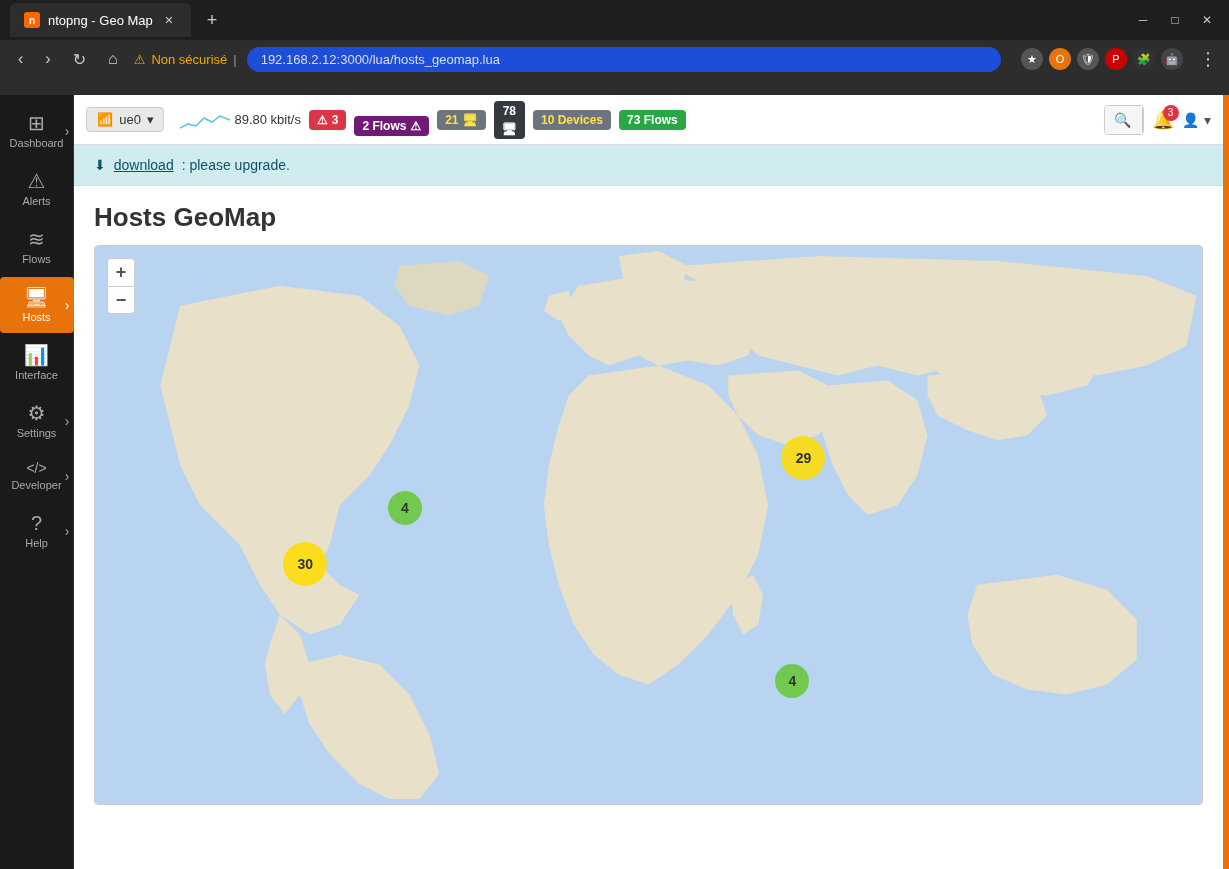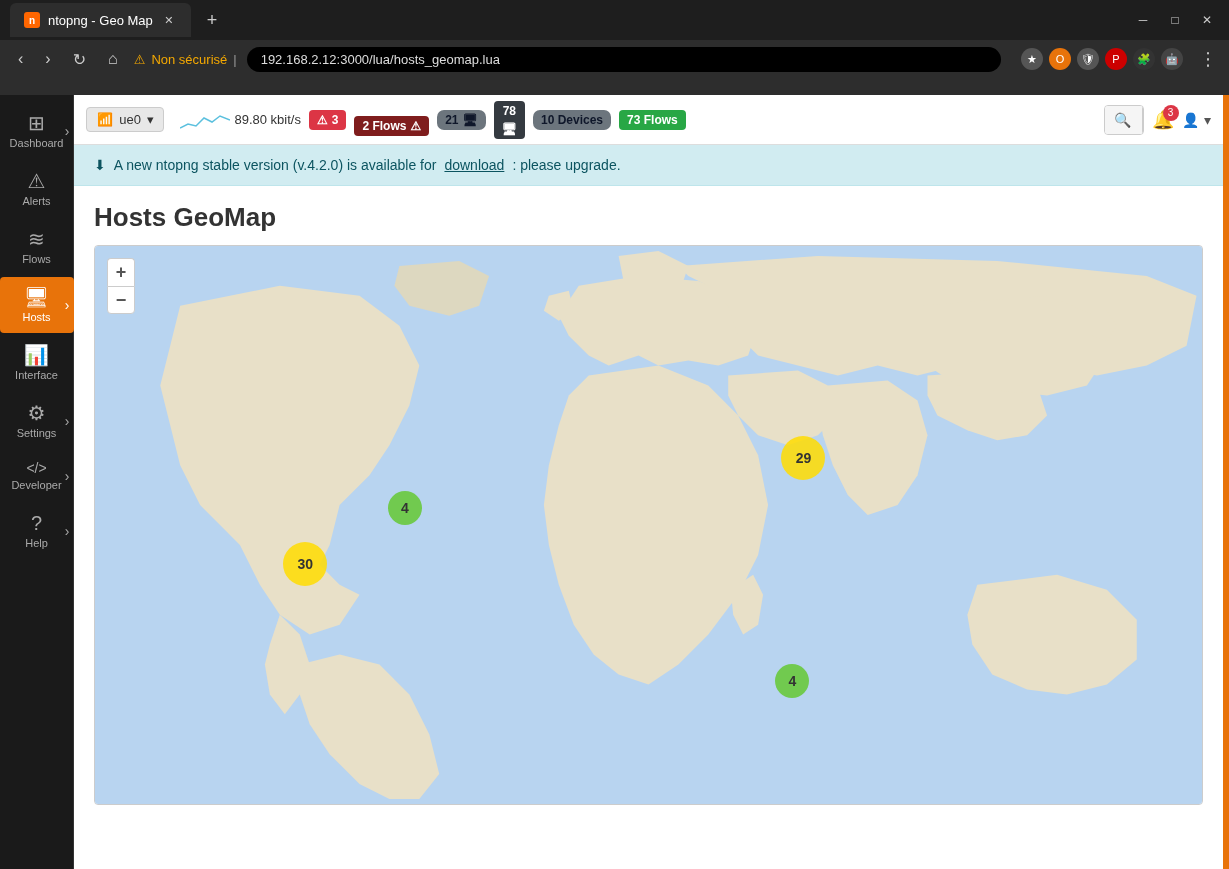--- a/index.html
+++ b/index.html
@@ -12,21 +12,21 @@
     .tab-favicon { width: 16px; height: 16px; background: #ff6600; border-radius: 3px; display: flex; align-items: center; justify-content: center; font-size: 10px; font-weight: bold; color: white; }
     .tab-close { width: 16px; height: 16px; display: flex; align-items: center; justify-content: center; border-radius: 50%; cursor: pointer; font-size: 11px; color: #ccc; }
     .tab-add { background: none; border: none; color: #ccc; font-size: 18px; cursor: pointer; padding: 4px 8px; }
     .win-controls { margin-left: auto; display: flex; gap: 8px; }
     .win-btn { width: 24px; height: 24px; display: flex; align-items: center; justify-content: center; font-size: 12px; color: #ccc; cursor: pointer; }
 
     .address-bar { display: flex; align-items: center; height: 38px; background: #2d2d2d; padding: 0 12px; gap: 10px; }
     .nav-btn { background: none; border: none; color: #ccc; font-size: 16px; cursor: pointer; padding: 4px 6px; }
     .security-info { display: flex; align-items: center; gap: 6px; }
     .lock-warn { color: #f4a800; font-size: 13px; }
-    .url-bar { flex: 1; background: #000000; border-radius: 20px; padding: 5px 14px; font-size: 13px; color: #ddd; }
+    .url-bar { flex: 1; background: #1d4ed8; border-radius: 20px; padding: 5px 14px; font-size: 13px; color: #ddd; }
     .ext-icons { display: flex; gap: 6px; margin-left: 10px; }
     .ext-icon { width: 22px; height: 22px; border-radius: 50%; background: #555; display: flex; align-items: center; justify-content: center; font-size: 11px; color: white; cursor: pointer; }
     .ext-icon.orange { background: #e8730a; }
     .ext-icon.red { background: #cc0000; }
     .ext-icon.dark { background: #333; }
     .ext-icon.robot { background: #444; }
     .menu-btn { color: #ccc; font-size: 18px; cursor: pointer; margin-left: 6px; }
 
     
     .app { display: flex; height: calc(869px - 95px); }
@@ -43,22 +43,22 @@
     .main { flex: 1; background: #f5f5f5; display: flex; flex-direction: column; overflow: hidden; }
 
     
     .toolbar { display: flex; align-items: center; background: #fff; border-bottom: 1px solid #ddd; padding: 6px 12px; gap: 8px; height: 50px; }
     .interface-selector { display: flex; align-items: center; background: #e8e8e8; border: 1px solid #ccc; border-radius: 4px; padding: 4px 10px; gap: 6px; cursor: pointer; font-size: 13px; color: #333; }
     .traffic-graph { display: flex; align-items: center; gap: 4px; margin-left: 8px; }
     .mini-graph { width: 50px; height: 24px; }
     .traffic-rate { font-size: 13px; color: #333; text-align: center; }
     .badge { display: flex; align-items: center; gap: 4px; border-radius: 4px; padding: 3px 8px; font-size: 12px; font-weight: bold; cursor: pointer; }
     .badge.alert-red { background: #dc3545; color: white; }
-    .badge.alert-orange { background: #7f1d1d; color: white; margin-top: 12px; }
-    .badge.devices { background: #6c757d; color: #0f172a; border-radius: 7px; }
+    .badge.alert-orange { background: #701a75; color: white; margin-top: 12px; }
+    .badge.devices { background: #6c757d; color: #fde047; }
     .badge.flows-dark { background: #343a40; color: white; flex-direction: column; }
     .badge.flows-green { background: #28a745; color: white; }
     .search-area { display: flex; align-items: center; margin-left: auto; gap: 8px; }
     .search-box { display: flex; align-items: center; border: 1px solid #ccc; border-radius: 4px; overflow: hidden; }
     .search-btn { background: #f5f5f5; border: none; border-right: 1px solid #ccc; padding: 6px 10px; cursor: pointer; font-size: 14px; color: #555; }
     .search-input { border: none; padding: 6px 10px; font-size: 13px; width: 200px; outline: none; }
     .notification-btn { position: relative; background: none; border: none; font-size: 18px; cursor: pointer; color: #555; }
     .notif-badge { position: absolute; top: -4px; right: -4px; background: #dc3545; color: white; border-radius: 50%; width: 16px; height: 16px; font-size: 10px; display: flex; align-items: center; justify-content: center; }
     .user-btn { background: none; border: none; font-size: 14px; cursor: pointer; color: #555; display: flex; align-items: center; gap: 4px; }
 
@@ -212,21 +212,20 @@
         <button class="user-btn">
           👤 <span>▾</span>
         </button>
       </div>
     </div>
 
     <div class="content">
 
       <div class="upgrade-banner">
         <span>⬇</span>
-        <span>A new ntopng stable version (v.4.2.0) is available for</span>
         <a href="#" style="color:#0c5460;">download</a>
         <span>: please upgrade.</span>
       </div>
 
       <div class="page-title">Hosts GeoMap</div>
 
       <div class="map-container" style="height: 560px;">
         <div class="map-bg">
           
           <svg class="map-svg" viewBox="0 0 1100 560" xmlns="http://www.w3.org/2000/svg">

